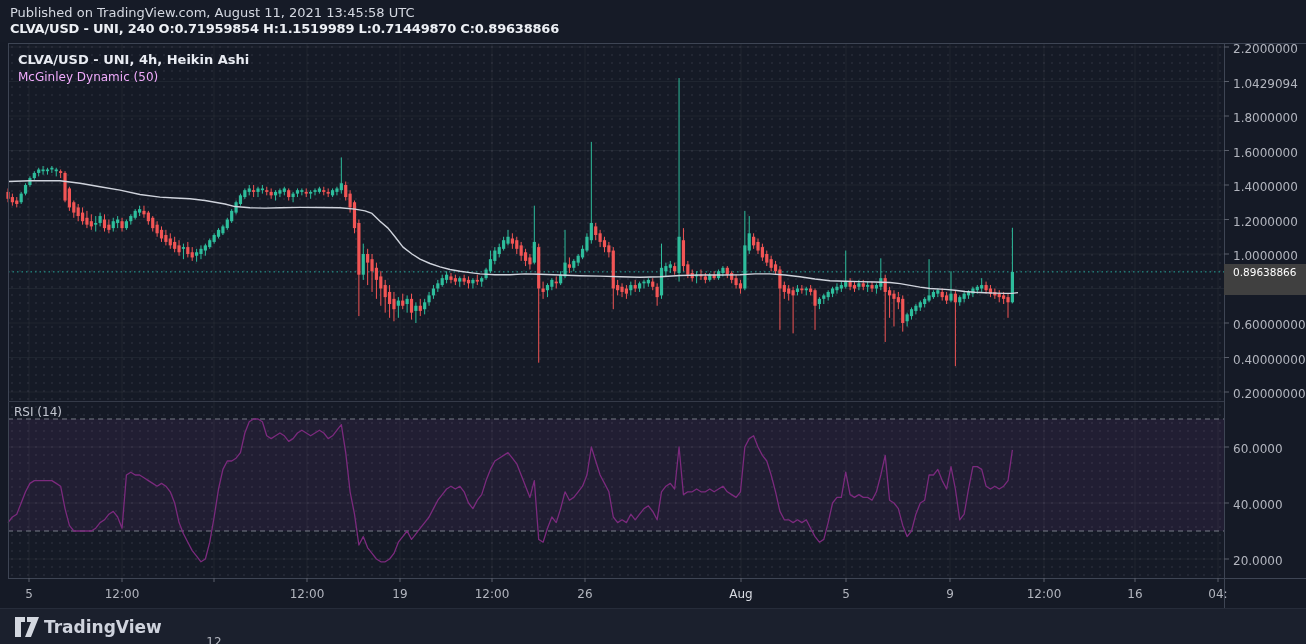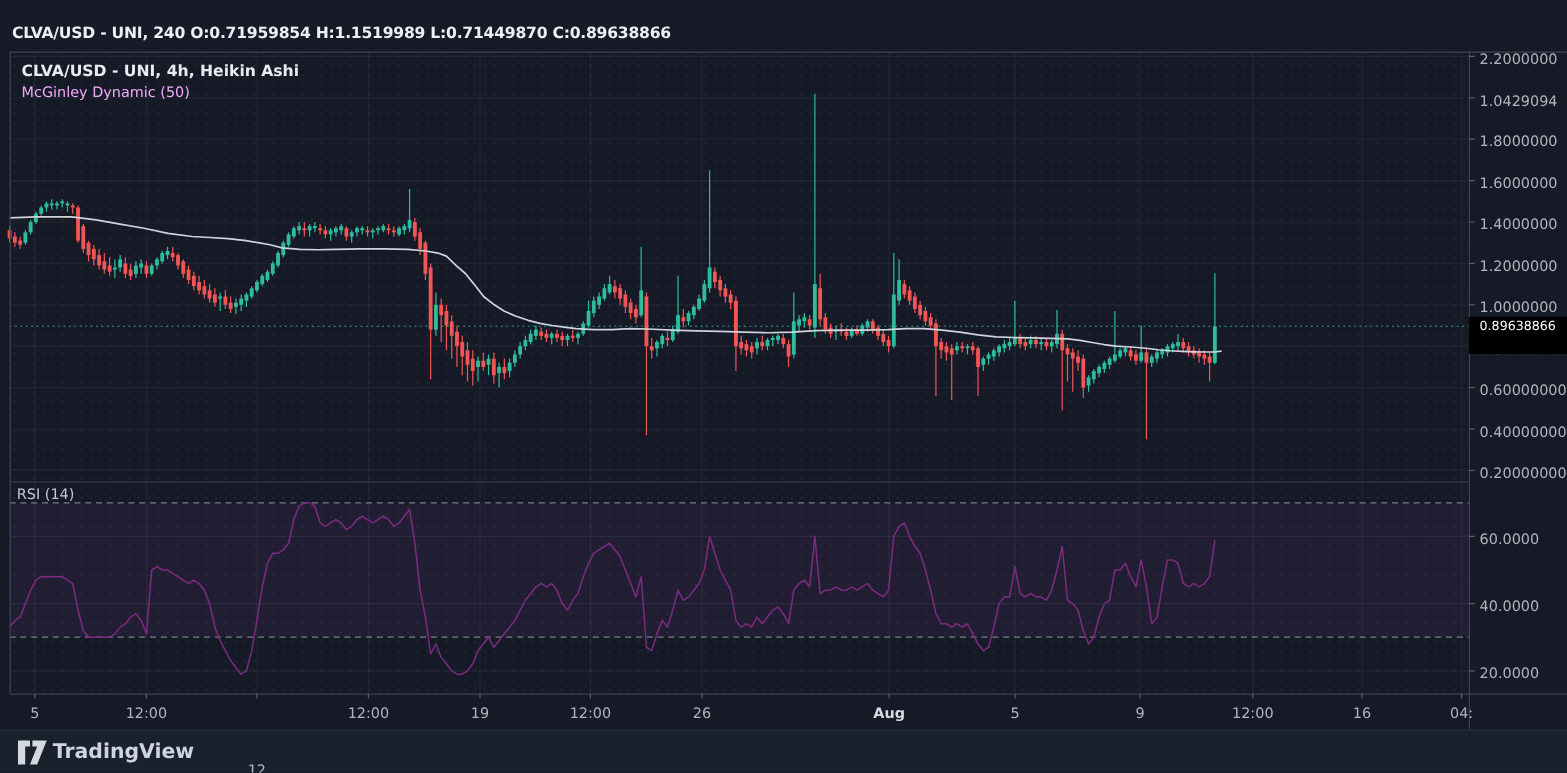--- a/index.html
+++ b/index.html
@@ -15,33 +15,34 @@
   svg.chart{position:absolute;left:0;top:0;}
   .legend{position:absolute;left:18px;top:10px;z-index:3;}
   .legend-title{font-size:13px;font-weight:bold;color:#e8ebf2;}
   .legend-ind{font-size:12px;color:#f0abfc;margin-top:3px;}
   .rsi-legend{position:absolute;left:14px;top:363px;z-index:3;font-size:12px;color:#c3c7d1;}
   .tick-label{position:absolute;font-size:12px;color:#b2b5be;white-space:nowrap;z-index:2;}
   .price-scale-area{position:absolute;left:1224px;top:1px;width:82px;height:565px;z-index:2;}
   .price-scale-area .tick-label{left:9px;}
   .time-scale-area{position:absolute;left:0px;top:536px;width:1306px;height:30px;z-index:2;}
   .time-scale-area .tick-label{top:9px;width:60px;margin-left:-30px;text-align:center;}
-  .time-scale-area .major{font-weight:bold;color:#d8dbe2;}
-  .last-price{position:absolute;left:0px;width:82px;height:31px;background:#000000;color:#ffffff;
+  .time-scale-area .major{font-weight:normal;color:#d8dbe2;}
+  .last-price{position:absolute;left:0px;width:82px;height:31px;background:#404040;color:#ffffff;
               font-size:10.5px;line-height:17px;padding-left:9px;box-sizing:border-box;z-index:3;}
   .footer{position:absolute;left:0;top:608px;width:100%;height:36px;background:#1b202d;border-top:1px solid #262c3a;}
   .brand{position:absolute;left:44px;top:8px;font-size:17px;font-weight:bold;color:#cfd3dd;}
   .logo{position:absolute;left:14px;top:7px;}
 </style>
 </head>
 <body>
 
 <div class="stage">
 
   <div class="header">
+    <div class="pub-line">Published on TradingView.com, August 11, 2021 13:45:58 UTC</div>
     <div class="ohlc-line">CLVA/USD - UNI, 240 O:0.71959854 H:1.1519989 L:0.71449870 C:0.89638866</div>
   </div>
 
   <div class="chart-area">
     <div class="dots"></div>
     <svg id="chart-svg" class="chart" width="1306" height="566">
         <rect x="8" y="377" width="1216" height="112" fill="rgba(149,65,171,0.10)"></rect>
         <line x1="29" y1="1" x2="29" y2="536" stroke="rgba(227,232,244,0.055)" stroke-width="1"></line>
         <line x1="122" y1="1" x2="122" y2="536" stroke="rgba(227,232,244,0.055)" stroke-width="1"></line>
         <line x1="214" y1="1" x2="214" y2="536" stroke="rgba(227,232,244,0.055)" stroke-width="1"></line>

